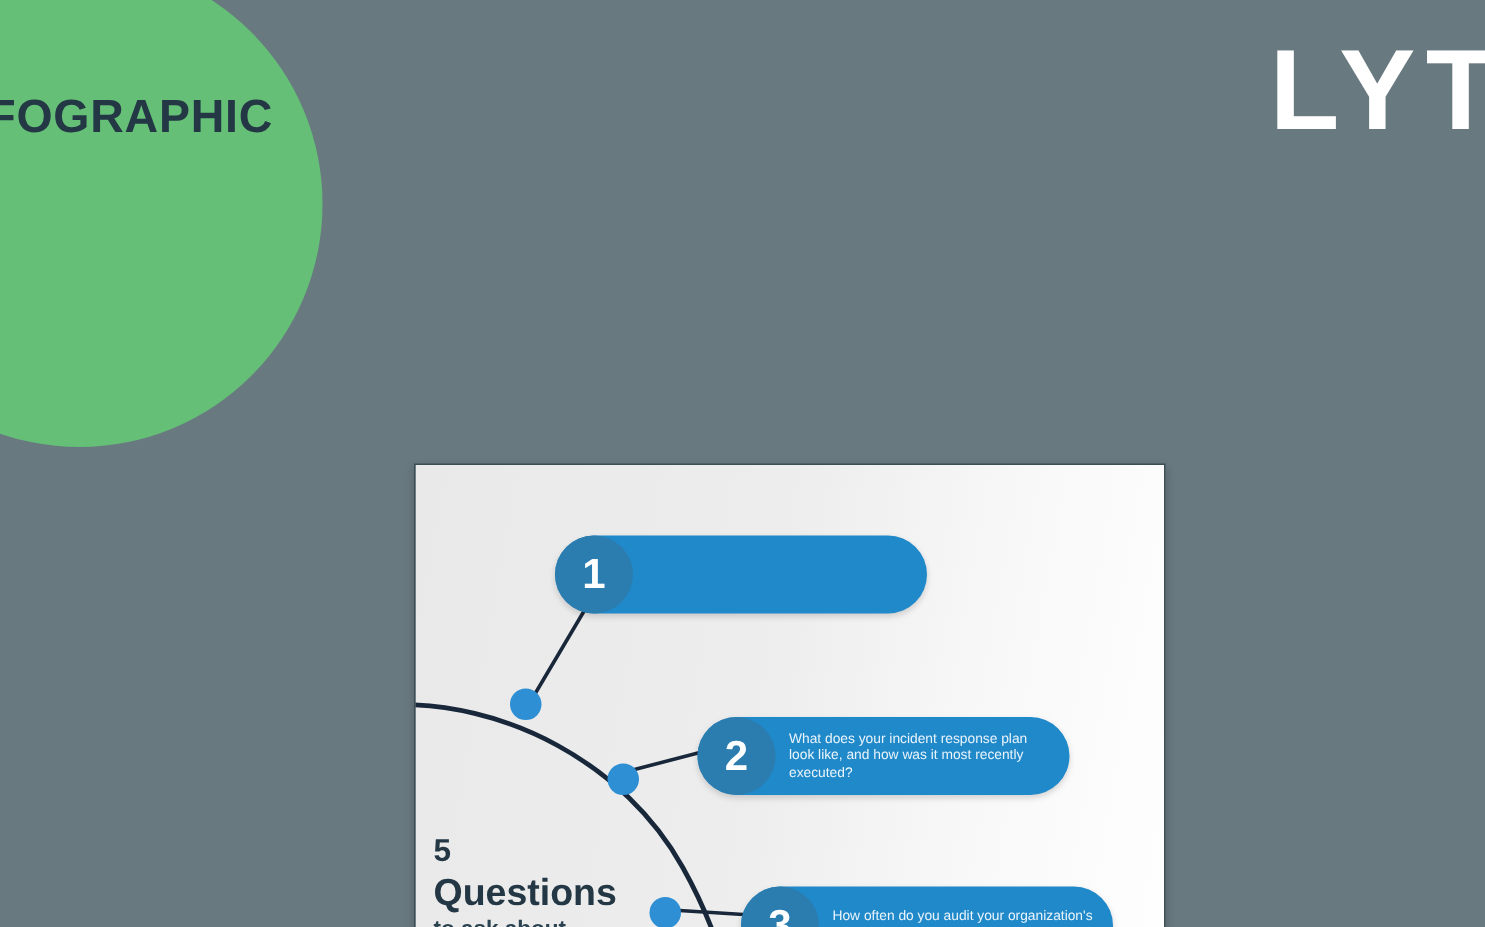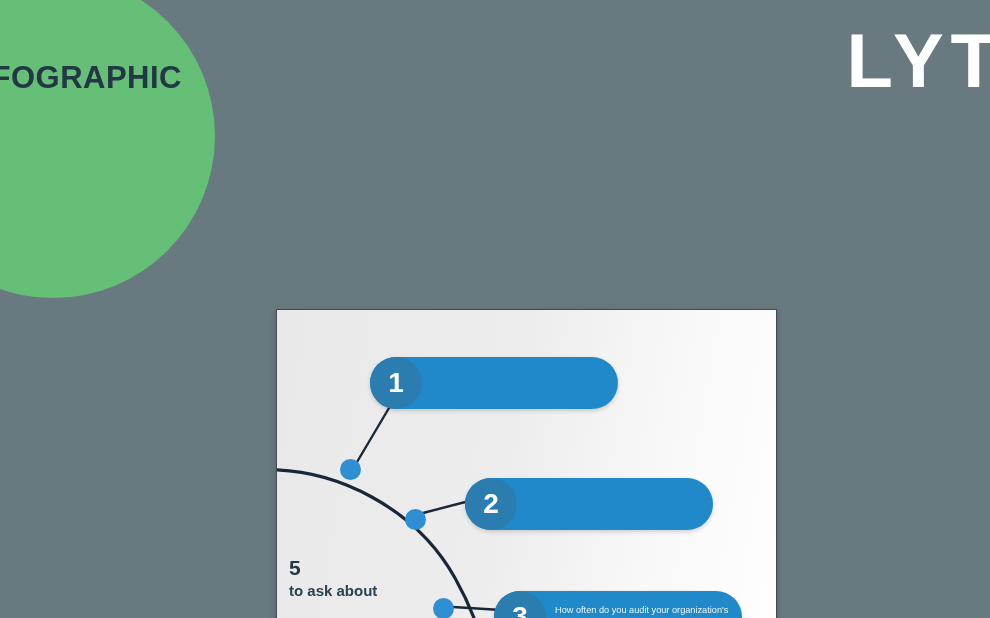--- a/index.html
+++ b/index.html
@@ -165,40 +165,42 @@
   <div class="badge-circle"></div>
   <div class="badge-label">INFOGRAPHIC</div>
 
   <div class="brand">LYT</div>
 
   <div class="doc-card">
     <div class="doc-inner">
 
       <div class="doc-title">
         <div class="l1">5</div>
+        <div class="l2">Questions</div>
         <div class="l3">to ask about</div>
       </div>
 
       <svg class="arc-svg" viewBox="0 0 499 400">
         <path d="M -20 160 C 60 156 140 200 178 268 C 205 316 215 360 218 410" fill="none" stroke="#18273a" stroke-width="3.2" stroke-linecap="round"></path>
         <line x1="80" y1="152" x2="112" y2="98" stroke="#18273a" stroke-width="2.4" stroke-linecap="round"></line>
         <line x1="146" y1="203" x2="196" y2="190" stroke="#18273a" stroke-width="2.4" stroke-linecap="round"></line>
         <line x1="176" y1="297" x2="224" y2="300" stroke="#18273a" stroke-width="2.4" stroke-linecap="round"></line>
       </svg>
 
       <div class="node" id="node-1"></div>
       <div class="node" id="node-2"></div>
       <div class="node" id="node-3"></div>
 
       <div class="qpill" id="pill-1">
         <div class="qbadge">1</div>
       </div>
 
       <div class="qpill" id="pill-2">
         <div class="qbadge">2</div>
+        <div class="qtext">What does your incident response plan look like, and how was it most recently executed?</div>
       </div>
 
       <div class="qpill" id="pill-3">
         <div class="qbadge">3</div>
         <div class="qtext">How often do you audit your organization's security, and what</div>
       </div>
 
     </div>
   </div>
 

